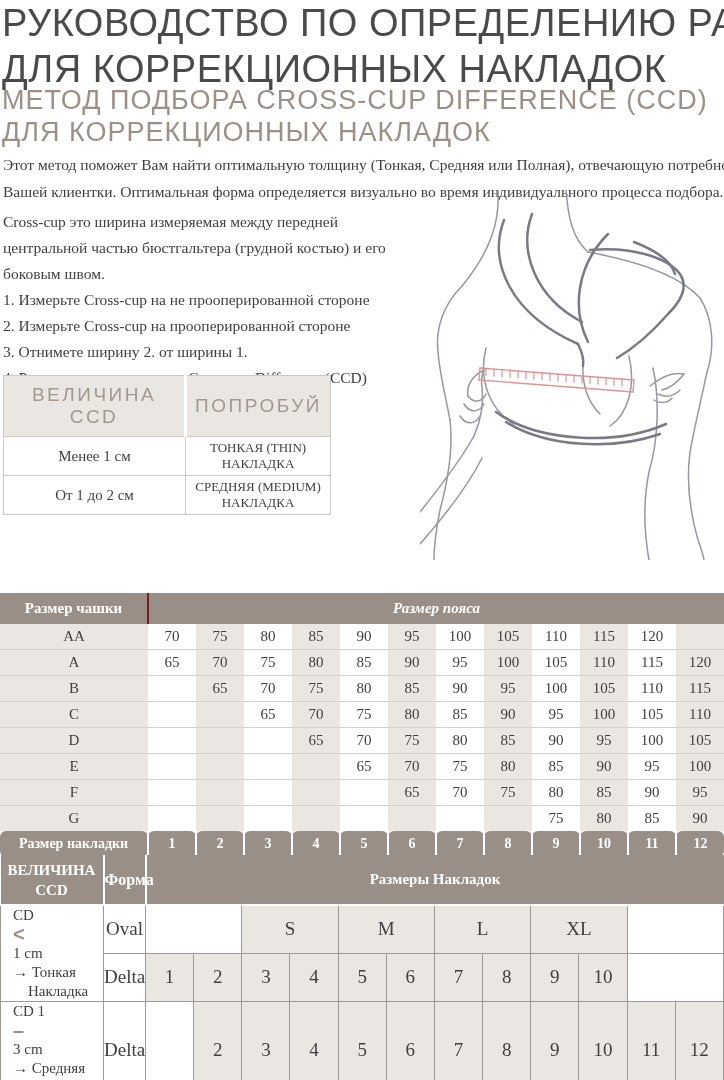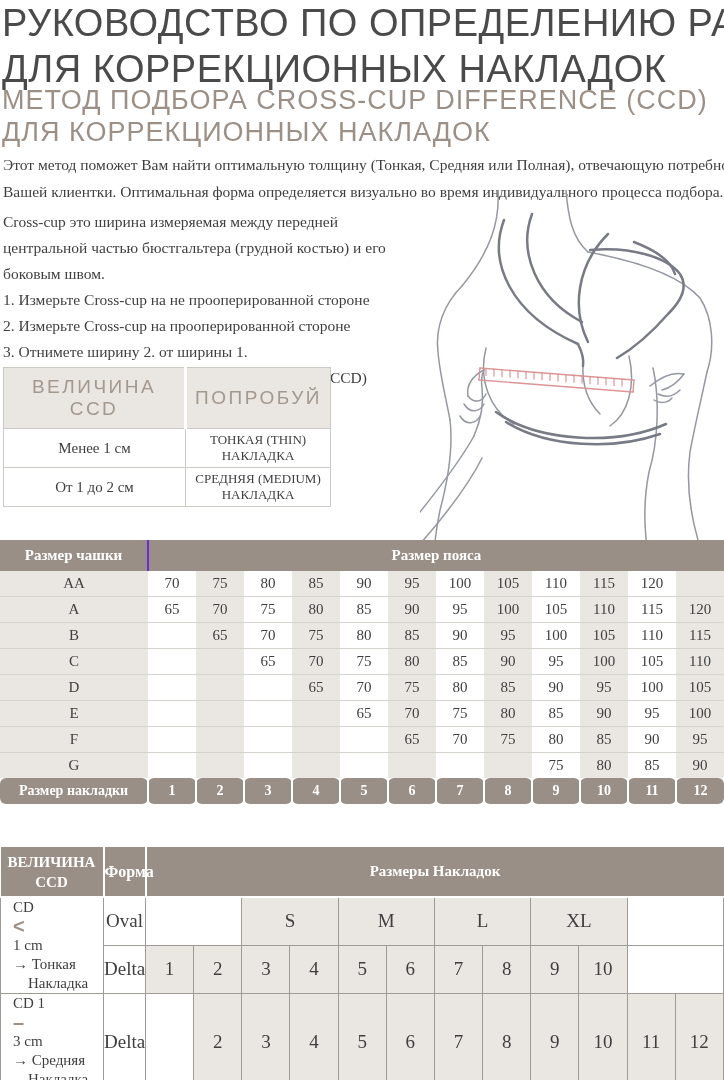--- a/index.html
+++ b/index.html
@@ -36,39 +36,39 @@
   .measure .m-desc span{display:block;white-space:nowrap;}
   .measure .m-steps div{white-space:nowrap;}
 
   .figure{position:absolute;left:420px;top:190px;}
   .figure path,.figure line{fill:none;stroke-linecap:round;}
   .figure .body-line{stroke:var(--body-line);stroke-width:1.5;}
   .figure .bra-line{stroke:var(--bra-line);stroke-width:2.5;}
   .figure .tape-line{stroke:var(--tape);stroke-width:1.4;}
   .figure .tape-tick{stroke:#d98a8a;stroke-width:1.1;}
 
-  table{border-collapse:collapse;table-layout:fixed;}
+  table{border-collapse:collapse;table-layout:fixed;margin-top:8px;}
   td,th{padding:0;}
 
   
   .ccd{position:absolute;left:3px;top:367px;width:327px;}
   .ccd th{background:var(--shade);height:60px;border:1px solid var(--grid-light);
           font-family:"Liberation Sans",sans-serif;font-weight:300;
           font-size:19px;letter-spacing:2.5px;color:#a3988e;text-align:center;}
   .ccd th + th{border-left:3px solid #fff;}
   .ccd td{border:1px solid var(--grid-light);text-align:center;height:38px;}
   .ccd td.val{font-size:15px;}
   .ccd td.try{font-size:13px;line-height:16px;}
   .ccd td.try span{display:block;}
 
   
-  .size{position:absolute;left:0;top:540px;width:724px;}
+  .size{position:absolute;left:0;top:585px;width:724px;}
   .size thead th{background:var(--header-bg);color:#fff;height:31px;
                  font-size:15px;font-weight:bold;text-align:center;}
-  .size thead th.band{border-left:2px solid #6d28d9;}
+  .size thead th.band{border-left:2px solid #7f1d1d;font-style:italic;}
   .size tbody th,.size tbody td{height:25px;text-align:center;font-weight:normal;font-size:15px;}
   .size tbody tr + tr th,.size tbody tr + tr td{border-top:1px solid var(--row-sep);}
   .size .shade{background:var(--shade);}
   .size tfoot td{background:var(--header-bg);color:#fff;height:26px;
                  font-weight:bold;font-size:14px;text-align:center;border-radius:6px;}
   .size tfoot td + td{border-left:2px solid #fff;}
 
   
   .pad{position:absolute;left:0;top:847px;width:724px;}
   .pad thead tr{height:50px;}

